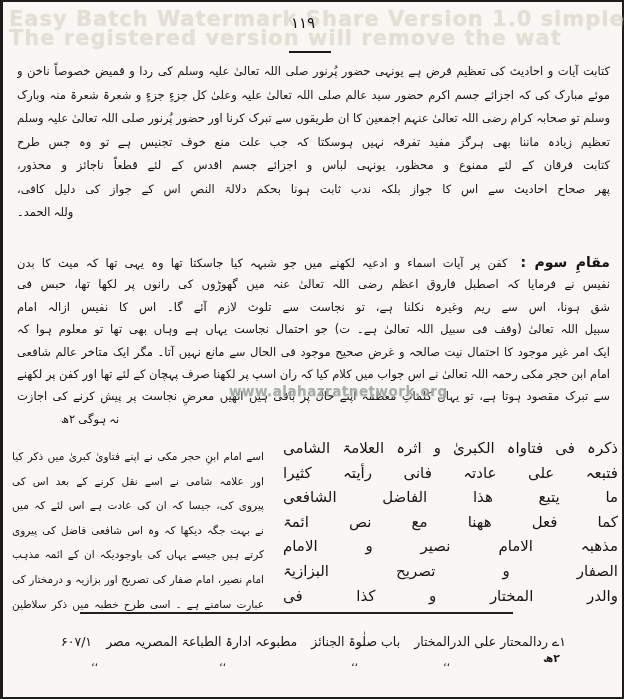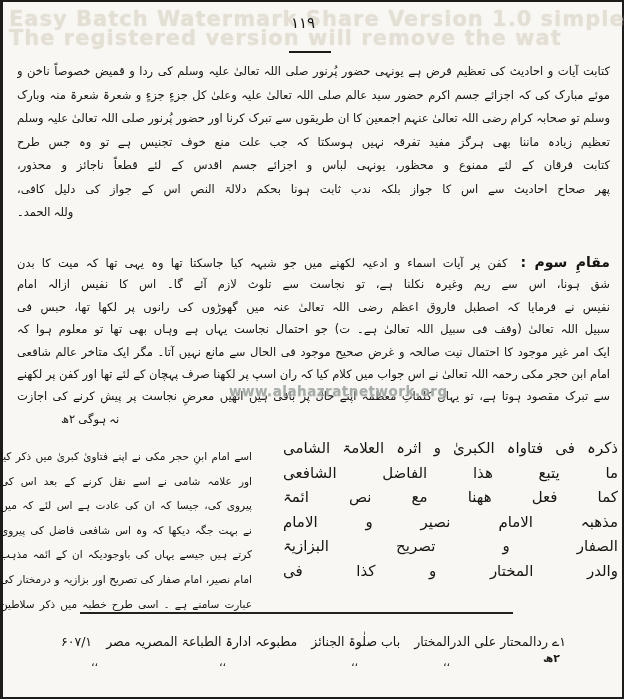--- a/index.html
+++ b/index.html
@@ -51,21 +51,21 @@
   
   .arabic-col {
     position:absolute; top:434px; left:280px; right:4px;
   }
   .arabic-col .aline {
     direction:rtl; text-align:justify; text-align-last:justify;
     font-size:15px; line-height:24.6px; height:24.6px;
     overflow:hidden; letter-spacing:.5px; font-weight:400;
   }
   .urdu-col {
-    position:absolute; top:442px; right:370px; left:14px; width:252px;
+    position:absolute; top:442px; right:358px; left:14px; width:252px;
   }
   .urdu-col .uline {
     direction:rtl; text-align:justify; text-align-last:justify;
     font-size:10.5px; line-height:24.6px; height:24.6px;
     overflow:hidden; word-spacing:-.5px;
   }
   .foot-rule {
     position:absolute; top:610px; left:77px; width:433px; height:2px;
     background:#23211e;
   }
@@ -109,33 +109,34 @@
     <div class="tline">کتابت فرقان کے لئے ممنوع و محظور، یونہی لباس و اجزائے جسم اقدس کے لئے قطعاً ناجائز و محذور،</div>
     <div class="tline">پھر صحاح احادیث سے اس کا جواز بلکہ ندب ثابت ہونا بحکم دلالۃ النص اس کے جواز کی دلیل کافی،</div>
     <div class="tline short-left">وللہ الحمد۔</div>
   </div>
 
   <div class="body-text para2">
     <div class="tline lead-line">
       <span class="section-heading">مقامِ سوم :</span>
       <span>کفن پر آیات اسماء و ادعیہ لکھنے میں جو شبہہ کیا جاسکتا تھا وہ یہی تھا کہ میت کا بدن</span>
     </div>
+    <div class="tline">نفیس نے فرمایا کہ اصطبل فاروق اعظم رضی اللہ تعالیٰ عنہ میں گھوڑوں کی رانوں پر لکھا تھا، حبس فی</div>
     <div class="tline">شق ہونا، اس سے ریم وغیرہ نکلنا ہے، تو نجاست سے تلوث لازم آئے گا۔ اس کا نفیس ازالہ امام</div>
-    <div class="tline">نفیس نے فرمایا کہ اصطبل فاروق اعظم رضی اللہ تعالیٰ عنہ میں گھوڑوں کی رانوں پر لکھا تھا، حبس فی</div>
     <div class="tline">سبیل اللہ تعالیٰ (وقف فی سبیل اللہ تعالیٰ ہے۔ ت) جو احتمال نجاست یہاں ہے وہاں بھی تھا تو معلوم ہوا کہ</div>
     <div class="tline">ایک امر غیر موجود کا احتمال نیت صالحہ و غرض صحیح موجود فی الحال سے مانع نہیں آتا۔ مگر ایک متاخر عالم شافعی المذہب</div>
     <div class="tline">امام ابن حجر مکی رحمہ اللہ تعالیٰ نے اس جواب میں کلام کیا کہ ران اسپ پر لکھنا صرف پہچان کے لئے تھا اور کفن پر لکھنے</div>
     <div class="tline">سے تبرک مقصود ہوتا ہے، تو یہاں کلماتِ معظمہ اپنے حال پر باقی ہیں انھیں معرضِ نجاست پر پیش کرنے کی اجازت</div>
     <div class="tline short-left indent">نہ ہوگی ۲ھ</div>
   </div>
 
   <div class="sitemark">www.alahazratnetwork.org</div>
 
   <div class="arabic-col">
     <div class="aline">ذکرہ فی فتاواہ الکبریٰ و اثرہ العلامۃ الشامی</div>
+    <div class="aline">فتبعہ علی عادتہ فانی رأیتہ کثیرا</div>
     <div class="aline">ما یتبع ھذا الفاضل الشافعی</div>
     <div class="aline">کما فعل ھھنا مع نص ائمۃ</div>
     <div class="aline">مذھبہ الامام نصیر و الامام</div>
     <div class="aline">الصفار و تصریح البزازیۃ</div>
     <div class="aline">والدر المختار و کذا فی</div>
   </div>
 
   <div class="urdu-col">
     <div class="uline">اسے امام ابنِ حجر مکی نے اپنے فتاویٰ کبریٰ میں ذکر کیا</div>
     <div class="uline">اور علامہ شامی نے اسے نقل کرنے کے بعد اس کی</div>

